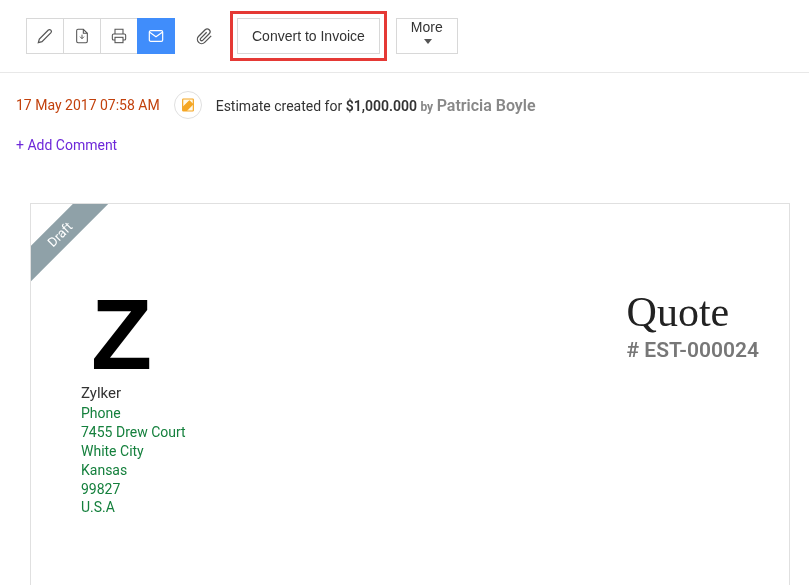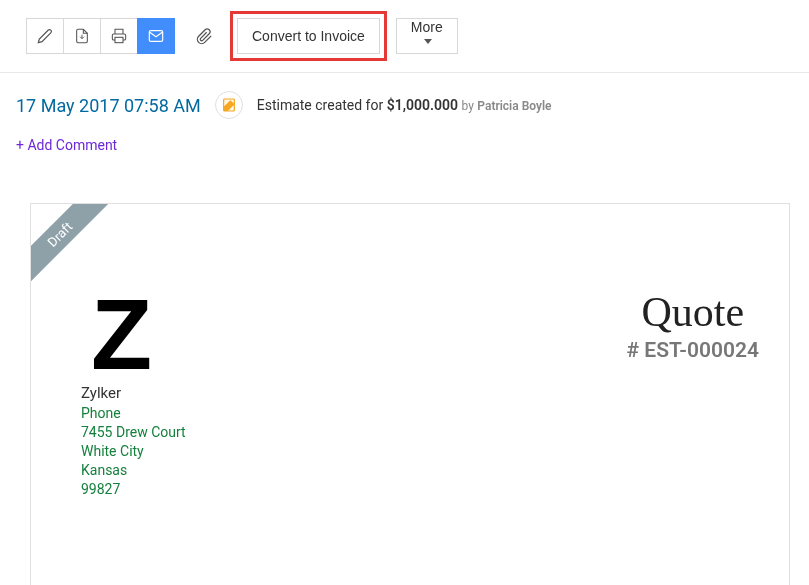--- a/index.html
+++ b/index.html
@@ -82,22 +82,22 @@
       border-top: 5px solid #555;
       margin-left: 2px;
     }
     .activity {
       display: flex;
       align-items: center;
       padding: 18px 16px 8px 16px;
       gap: 14px;
     }
     .timestamp {
-      color: #0369a1;
-      font-size: 18px;
+      color: #c2410c;
+      font-size: 14px;
     }
     .activity-icon {
       width: 28px;
       height: 28px;
       border-radius: 50%;
       border: 1px solid #e0e0e0;
       display: flex;
       align-items: center;
       justify-content: center;
       background: #fff;
@@ -105,24 +105,25 @@
     .activity-text {
       color: #333;
       font-size: 14px;
     }
     .activity-text .amount {
       font-weight: 600;
     }
     .activity-text .by-label {
       color: #888;
       font-size: 12px;
+      font-weight: bold;
     }
     .activity-text .user {
       color: #888;
-      font-size: 12px;
+      font-size: 16px;
       font-weight: 600;
       margin-top: 36px;
     }
     .add-comment {
       color: #6d28d9;
       font-size: 14px;
       padding: 10px 16px 20px 16px;
       cursor: pointer;
       display: inline-block;
     }
@@ -174,21 +175,21 @@
       font-size: 15px;
       color: #333;
       margin-bottom: 2px;
     }
     .company-addr {
       color: #15803d;
       font-size: 14px;
       line-height: 1.35;
     }
     .quote-block {
-      text-align: center;
+      text-align: left;
       margin-top: -6px;
     }
     .quote-title {
       font-size: 42px;
       font-weight: 400;
       color: #222;
       font-family: Georgia, serif;
     }
     .quote-number {
       font-size: 21px;
@@ -273,20 +274,21 @@
     <div class="doc-content">
       <div class="logo-block">
         <div class="logo-z">Z</div>
         <div class="company-name">Zylker</div>
         <div class="company-addr">
           <div>Phone</div>
           <div>7455 Drew Court</div>
           <div>White City</div>
           <div>Kansas</div>
           <div>99827</div>
+          <div>U.S.A</div>
         </div>
       </div>
       <div class="quote-block">
         <div class="quote-title">Quote</div>
         <div class="quote-number"># EST-000024</div>
       </div>
     </div>
   </div>
 </div>
 

